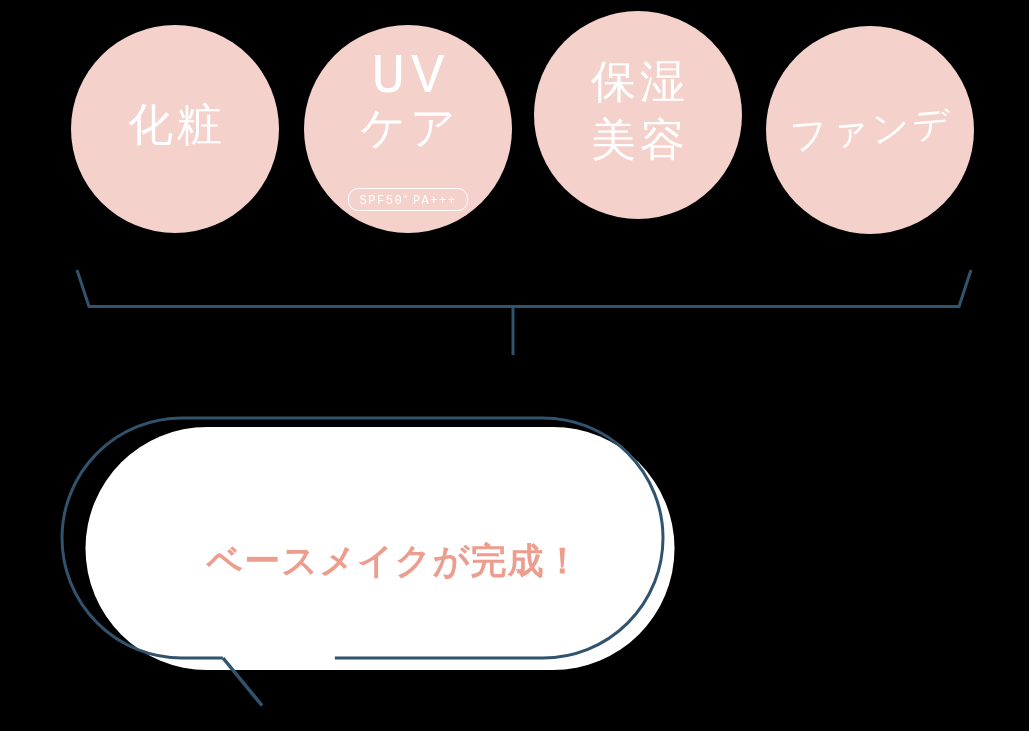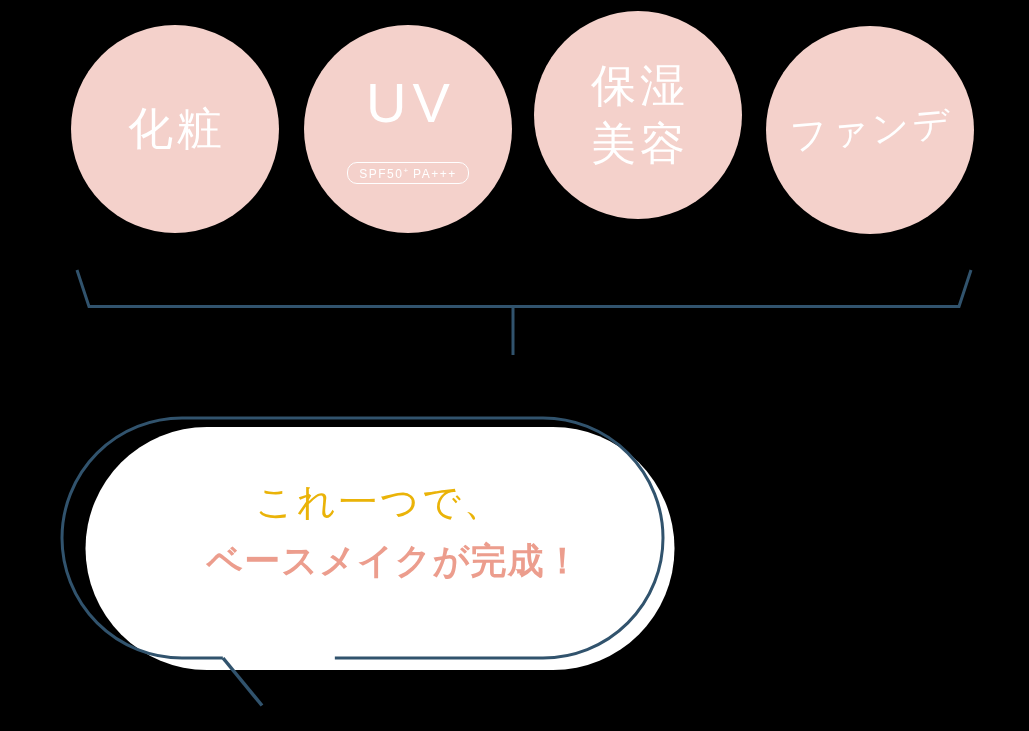--- a/index.html
+++ b/index.html
@@ -6,21 +6,21 @@
     margin: 0;
     padding: 0;
     background: #000000;
   }
   #stage {
     position: relative;
     width: 1029px;
     height: 731px;
     background: #000000;
     overflow: hidden;
-    font-family: Liberation Sans, sans-serif;
+    font-family: Liberation Mono, monospace;
   }
 
   
   .circle {
     position: absolute;
     width: 208px;
     height: 208px;
     border-radius: 50%;
     background: #f4d1cb;
     display: flex;
@@ -96,24 +96,24 @@
 
   
   .bubble-line {
     position: absolute;
     left: 85px;
     width: 590px;
     text-align: center;
     white-space: nowrap;
   }
   #bubble-line-1 {
-    top: 477px;
+    top: 500px;
     font-size: 38px;
     letter-spacing: 3px;
-    color: #eab308;
+    color: #ffffff;
     font-weight: 500;
   }
   #bubble-line-2 {
     top: 537px;
     font-size: 36px;
     letter-spacing: 1px;
     color: #ec9d8d;
     font-weight: 700;
     transform: translateX(14px);
   }
@@ -122,20 +122,21 @@
 <body>
 
 <div id="stage">
 
   <div class="circle" id="circle-1">
     <span class="jp-line">化粧</span>
   </div>
 
   <div class="circle" id="circle-2">
     <span class="latin-line">UV</span>
+    <span class="kana-line">ケア</span>
     <div class="badge">
       <span>SPF50</span><sup>+</sup><span class="badge-pa">PA+++</span>
     </div>
   </div>
 
   <div class="circle" id="circle-3">
     <span class="jp-line">保湿</span>
     <span class="jp-line">美容</span>
   </div>
 

